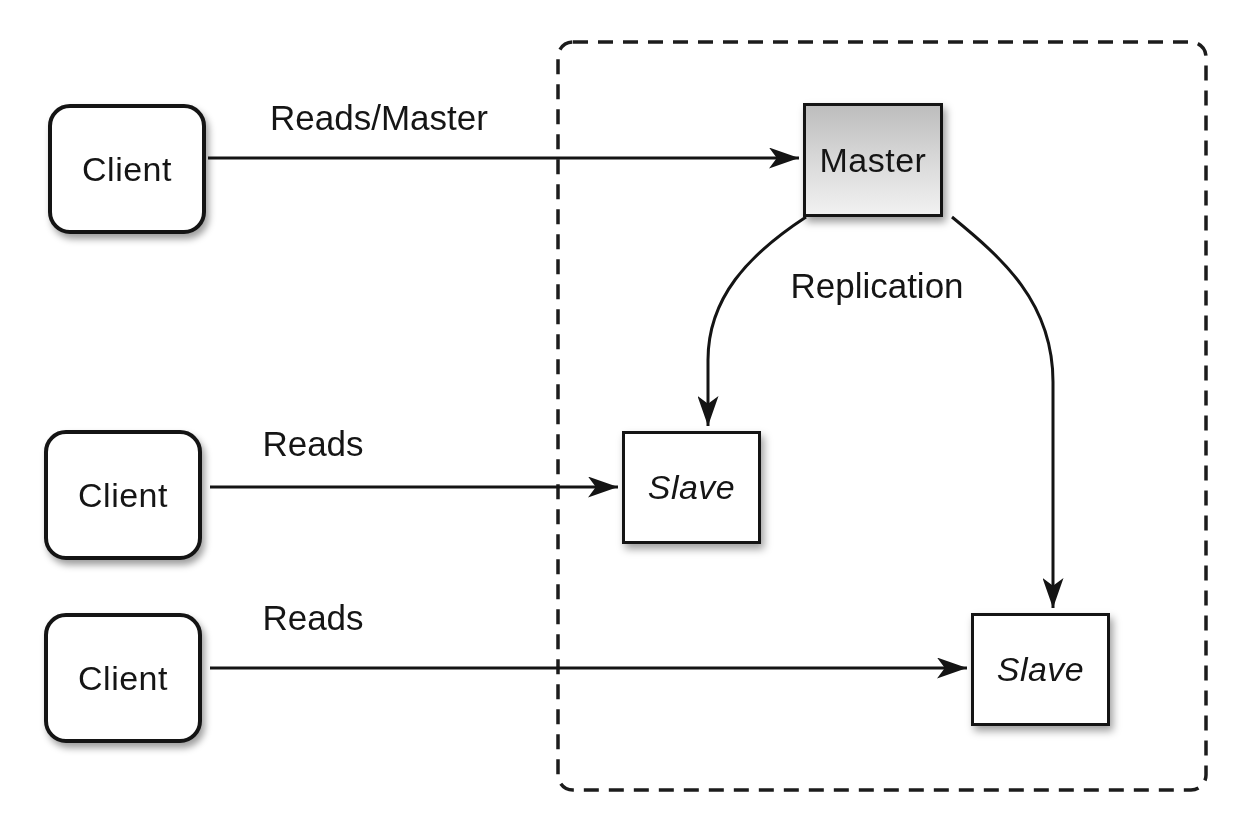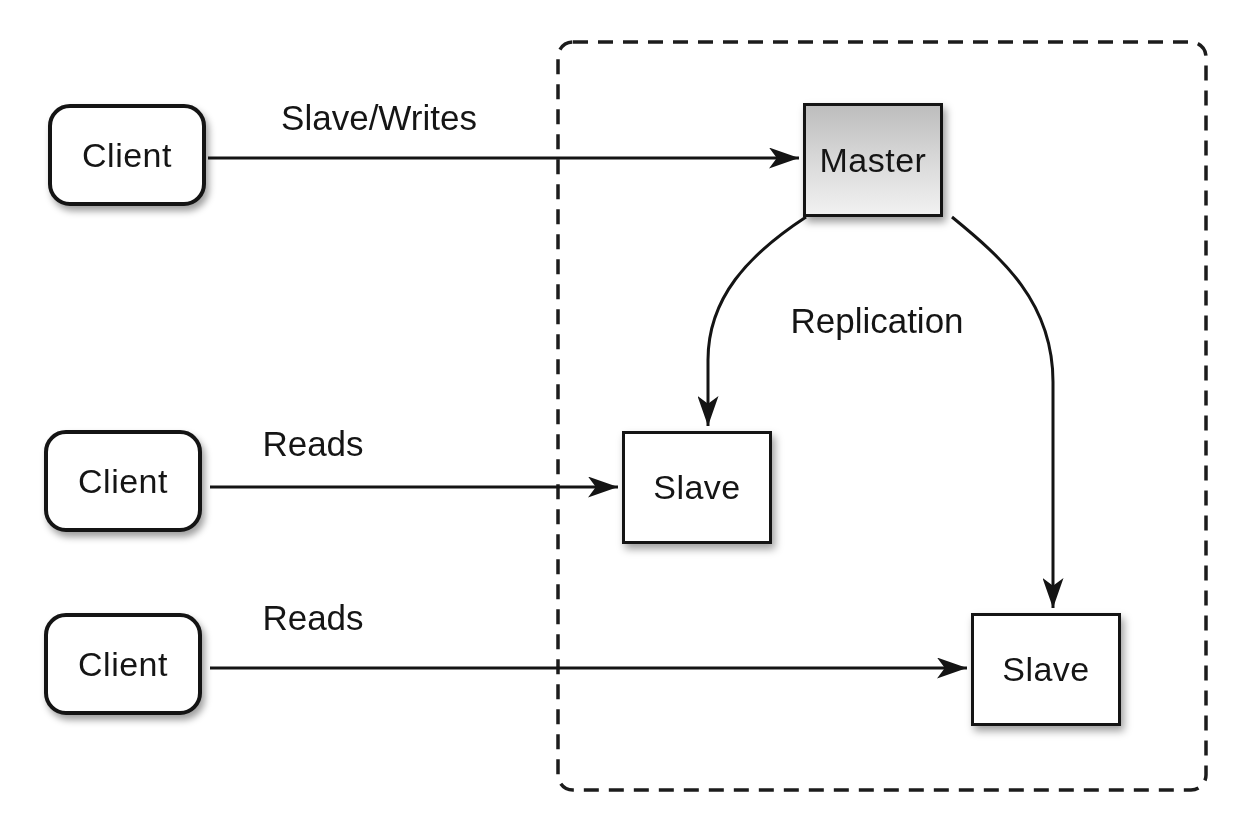--- a/index.html
+++ b/index.html
@@ -28,56 +28,57 @@
     display: flex;
     align-items: center;
     justify-content: center;
     color: #151515;
     font-size: 34px;
     letter-spacing: 0.5px;
     background: #ffffff;
   }
   .client {
     width: 158px;
-    height: 102px;
+    height: 130px;
     border: 4px solid #141414;
     border-radius: 22px;
     box-shadow: 3px 5px 7px rgba(0,0,0,0.38);
   }
   .client-1 { left: 48px;  top: 104px; }
   .client-2 { left: 44px;  top: 430px; }
   .client-3 { left: 44px;  top: 613px; }
   .master {
     left: 803px;
     top: 103px;
     width: 140px;
     height: 114px;
     border: 3px solid #141414;
     background: linear-gradient(180deg, #bdbdbd 0%, #d6d6d6 45%, #f1f1f1 100%);
     box-shadow: 3px 5px 8px rgba(0,0,0,0.40);
   }
   .slave {
-    width: 150px;
+    width: 139px;
     height: 113px;
     border: 3px solid #141414;
     box-shadow: 3px 5px 8px rgba(0,0,0,0.38);
+    font-style: italic;
   }
   .slave-1 { left: 622px; top: 431px; }
   .slave-2 { left: 971px; top: 613px; }
   .edge-label {
     position: absolute;
     color: #151515;
     font-size: 35px;
     text-align: center;
     white-space: nowrap;
   }
   .lbl-reads-writes { left: 254px; top: 98px;  width: 250px; }
   .lbl-reads-mid    { left: 238px; top: 424px; width: 150px; }
   .lbl-reads-bot    { left: 238px; top: 598px; width: 150px; }
-  .lbl-replication  { left: 752px; top: 266px; width: 250px; margin-top: 35px; }
+  .lbl-replication  { left: 752px; top: 266px; width: 250px; }
 </style>
 </head>
 <body>
 
 <div class="stage">
 
   <svg class="connector-layer" viewBox="0 0 1246 839" xmlns="http://www.w3.org/2000/svg">
     <defs>
       <marker id="arrowhead" viewBox="0 0 10 7" refX="10" refY="3.5" markerWidth="10" markerHeight="7" orient="auto">
         <path d="M0,0 L10,3.5 L0,7 L2.6,3.5 Z" fill="#141414"></path>
@@ -110,18 +111,18 @@
   <div class="node master">
     <span>Master</span>
   </div>
   <div class="node slave slave-1">
     <span>Slave</span>
   </div>
   <div class="node slave slave-2">
     <span>Slave</span>
   </div>
 
-  <div class="edge-label lbl-reads-writes">Slave/Writes</div>
+  <div class="edge-label lbl-reads-writes">Reads/Master</div>
   <div class="edge-label lbl-reads-mid">Reads</div>
   <div class="edge-label lbl-reads-bot">Reads</div>
   <div class="edge-label lbl-replication">Replication</div>
 
 </div>
 
 </body></html>

